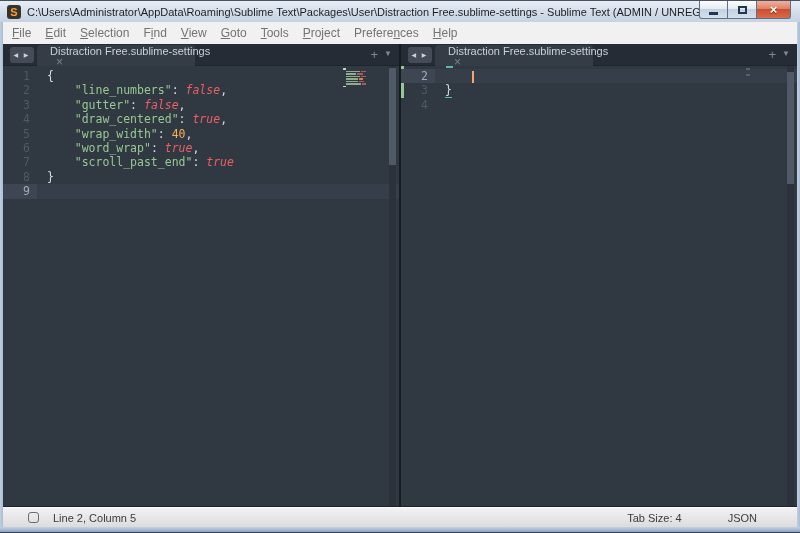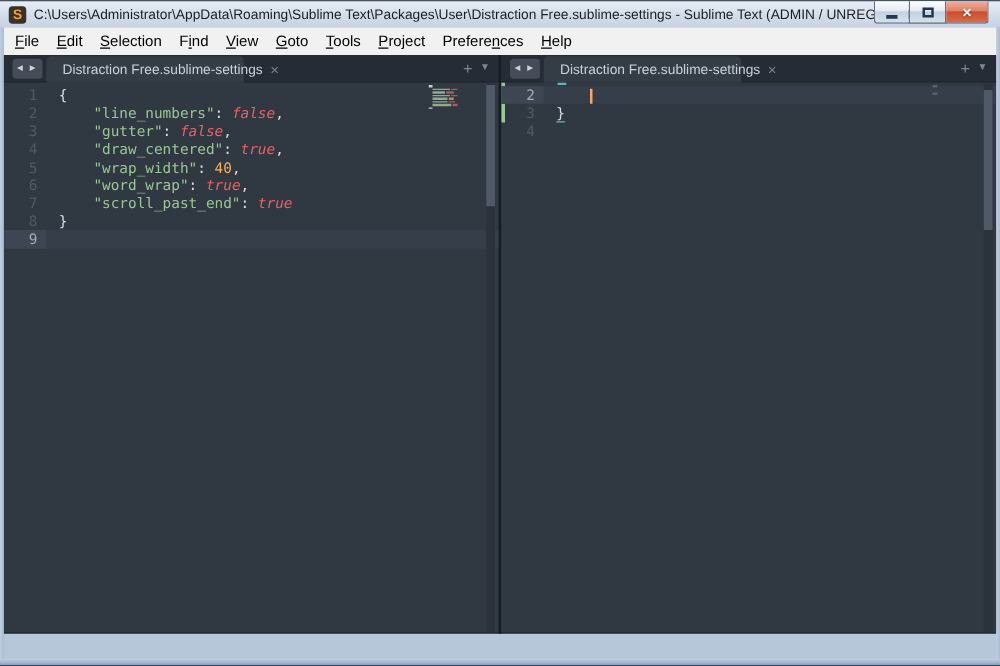--- a/index.html
+++ b/index.html
@@ -35,41 +35,41 @@
     color:#fff; font-size:13px; font-weight:bold; text-shadow:0 1px 1px #7c2212;
   }
   .glyph-min { width:9px; height:3px; background:#23364f; margin-top:8px; }
   .glyph-max { width:9px; height:8px; border:2px solid #23364f; background:transparent; }
 
   
   .menubar {
     position:absolute; top:22px; left:3px; width:794px; height:22px;
     background:#f1f1f1; display:flex; align-items:center; padding-left:2px;
   }
-  .menu-item { font-size:12px; color:#000000; padding:3px 7px; cursor:default; }
+  .menu-item { font-size:12px; color:#737373; padding:3px 7px; cursor:default; }
   .menu-item u { text-decoration:underline; }
 
   
   .main { position:absolute; top:44px; left:3px; width:794px; height:463px; background:#1c2229; }
   .pane { position:absolute; top:0; height:463px; width:396px; }
   .pane.left  { left:0; }
   .pane.right { left:398px; }
   .divider { position:absolute; top:0; left:396px; width:2px; height:463px; background:#161c23; }
 
   
   .tabbar { position:relative; height:22px; background:#262c35; border-bottom:1px solid #1e242c; }
   .tab-arrows {
     position:absolute; left:7px; top:3px; width:24px; height:16px; border-radius:3px;
     background:#454c57; color:#cdd2d9; font-size:6px; line-height:16px; text-align:center;
     letter-spacing:2px;
   }
   .tab {
     position:absolute; left:34px; top:1px; width:158px; height:21px;
     background:#343c46; border-radius:4px 4px 0 0;
-    display:flex; align-items:center; padding:0 8px 0 13px;
+    display:flex; padding:0 8px 0 13px;flex-direction:column;
   }
   .tab-label { font-size:11px; color:#c9d0d8; white-space:nowrap; flex:1; }
   .tab-close { font-size:12px; color:#79838f; margin-left:6px; line-height:10px; }
   .tab-new { position:absolute; right:21px; top:3px; font-size:13px; color:#7e8894; }
   .tab-overflow { position:absolute; right:7px; top:5px; font-size:8px; color:#7e8894; }
 
   
   .editor { position:relative; height:440px; background:#303841; overflow:hidden; }
   .code-lines { position:absolute; top:3px; left:0; right:0; }
   .code-row { display:flex; height:14.4px; font-family:"DejaVu Sans Mono", monospace; font-size:11.5px; line-height:14.4px; }
@@ -273,17 +273,23 @@
         <div class="mini-dots">
           <div class="mini-dot"></div>
           <div class="mini-dot"></div>
         </div>
         <div class="scroll-track"></div>
         <div class="scroll-thumb"></div>
       </div>
     </div>
   </div>
 
+  <div class="statusbar">
+    <div class="sb-icon"></div>
+    <div class="sb-pos">Line 2, Column 5</div>
+    <div class="sb-tabsize">Tab Size: 4</div>
+    <div class="sb-syntax">JSON</div>
+  </div>
 
   <div class="bottom-frame"></div>
   <div class="side-frame l"></div>
   <div class="side-frame r"></div>
 </div>
 
 </body></html>

